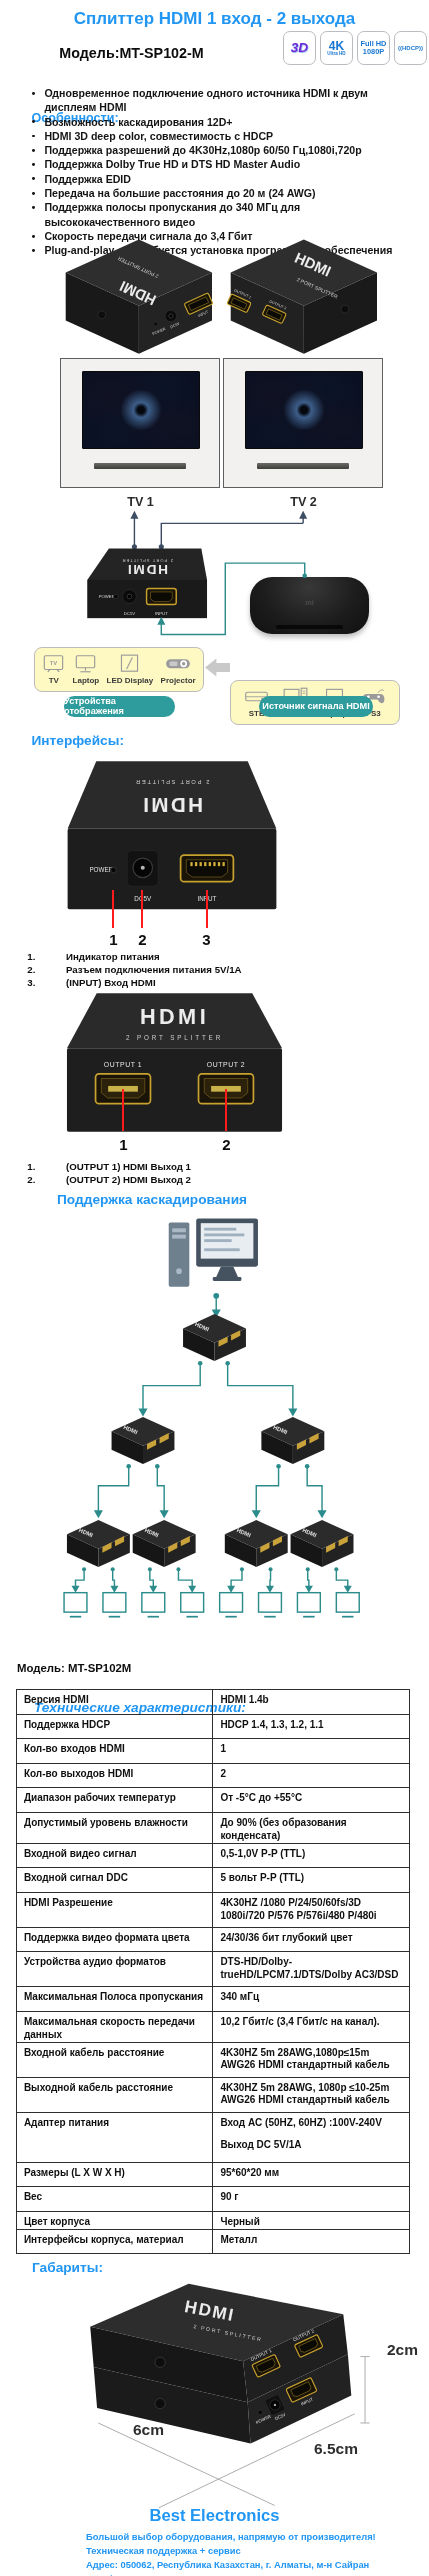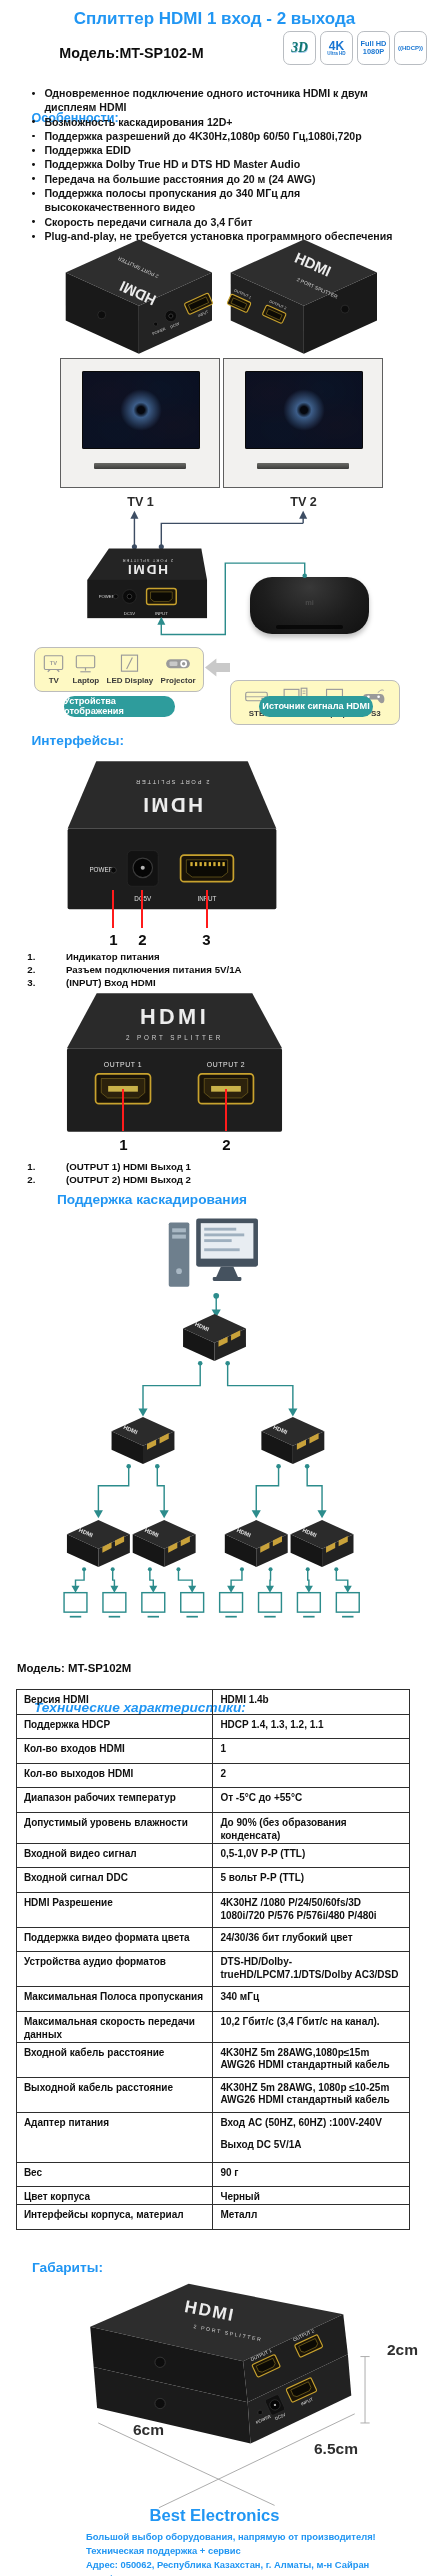--- a/index.html
+++ b/index.html
@@ -6,21 +6,21 @@
   #canvas{position:relative;width:429px;height:2576px;background:#fff;overflow:hidden;
           font-family:"Liberation Sans","DejaVu Sans",sans-serif;color:#111;}
   .abs{position:absolute;}
   
   .title{left:0;top:9.2px;width:429px;text-align:center;font-size:17px;font-weight:bold;color:#2196F3;letter-spacing:0;}
   .model{left:0;top:45px;width:263px;text-align:center;font-size:14.3px;font-weight:bold;color:#0d0d0d;}
   .badges{left:283px;top:31px;width:144px;display:flex;gap:4px;}
   .badge{width:32px;height:32px;border:1.1px solid #b9bdc2;border-radius:6.9px;background:#fff;
          display:flex;flex-direction:column;align-items:center;justify-content:center;line-height:1.02;}
   .badge .l1{color:#1976D2;font-weight:bold;}
-  .badge.b3d .l1{font-size:13.7px;color:#0f766e;text-shadow:0.6px 0.6px 0 #9cc6ee;font-style:italic;font-family:Liberation Serif, serif;}
+  .badge.b3d .l1{font-size:13.7px;color:#6d28d9;text-shadow:0.6px 0.6px 0 #9cc6ee;font-style:italic;}
   .badge.b4k .l1{font-size:12px;}
   .badge.b4k .l2{font-size:4.6px;color:#1976D2;font-weight:bold;}
   .badge.bfhd .l1,.badge.bfhd .l2{font-size:7.4px;color:#1976D2;font-weight:bold;}
   .badge.bhdcp .l1{font-size:6px;letter-spacing:0;}
   
   .feat-h{left:31.5px;top:73px;font-size:12.6px;font-weight:bold;color:#2196F3;margin-top:38px;}
   .feat-list{left:17px;top:86px;width:389px;margin:0;padding:0 0 0 11.4px;list-style:none;}
   .feat-list li{position:relative;padding-left:16px;font-size:10.6px;font-weight:bold;color:#141414;line-height:14.3px;}
   .feat-list li:before{content:"";position:absolute;left:3.4px;top:5.7px;width:2.9px;height:2.9px;border-radius:50%;background:#141414;}
   
@@ -85,23 +85,24 @@
     </div>
     <div class="badge bhdcp">
       <span class="l1">((HDCP))</span>
     </div>
   </div>
 
   <div class="abs feat-h">Особенности:</div>
   <ul class="abs feat-list">
     <li>Одновременное подключение одного источника HDMI к двум дисплеям HDMI</li>
     <li>Возможность каскадирования 12D+</li>
+    <li>HDMI 3D deep color, совместимость с HDCP</li>
     <li>Поддержка разрешений до 4K30Hz,1080p 60/50 Гц,1080i,720p</li>
+    <li>Поддержка Dolby True HD и DTS HD Master Audio</li>
     <li>Поддержка EDID</li>
-    <li>Поддержка Dolby True HD и DTS HD Master Audio</li>
     <li>Передача на большие расстояния до 20 м (24 AWG)</li>
     <li>Поддержка полосы пропускания до 340 МГц для высококачественного видео</li>
     <li>Скорость передачи сигнала до 3,4 Гбит</li>
     <li>Plug-and-play, не требуется установка программного обеспечения</li>
   </ul>
 
   <svg class="abs" style="left:53px;top:236px" width="166" height="120" viewBox="0 0 290 210">
     <polygon points="150,6 278,64 150,122 22,64" fill="#2e2e2e"></polygon>
     <polygon points="22,64 150,122 150,206 22,148" fill="#191919"></polygon>
     <polygon points="150,122 278,64 278,148 150,206" fill="#232323"></polygon>
@@ -550,20 +551,26 @@
             </td>
           </tr>
           <tr style="height: 50px;">
             <td class="sl">Адаптер питания</td>
             <td class="sv">
               <div>Вход AC (50HZ, 60HZ) :100V-240V</div>
               <div class="v2">Выход DC 5V/1A</div>
             </td>
           </tr>
           <tr style="height: 24.6px;">
+            <td class="sl">Размеры (L X W X H)</td>
+            <td class="sv">
+              <div>95*60*20 мм</div>
+            </td>
+          </tr>
+          <tr style="height: 24.6px;">
             <td class="sl">Вес</td>
             <td class="sv">
               <div>90 г</div>
             </td>
           </tr>
           <tr style="height: 18px;">
             <td class="sl">Цвет корпуса</td>
             <td class="sv">
               <div>Черный</div>
             </td>

